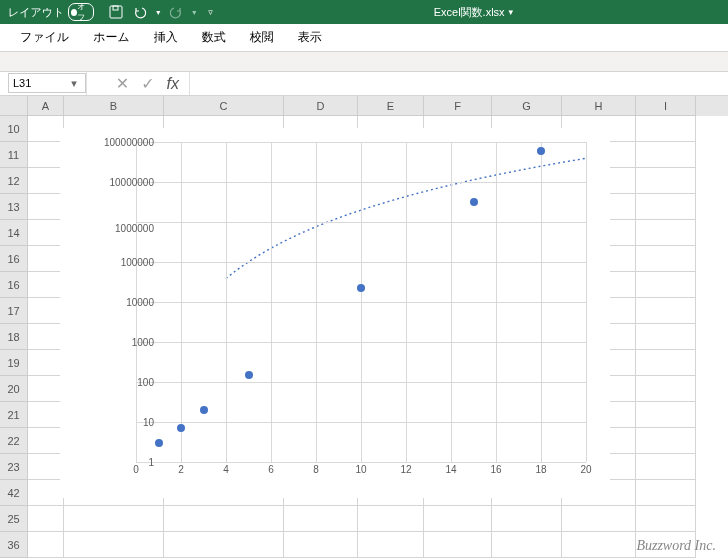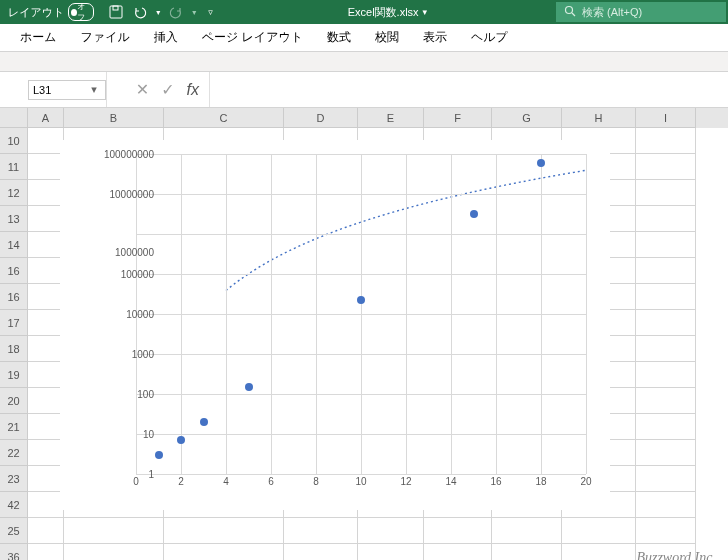--- a/index.html
+++ b/index.html
@@ -8,21 +8,21 @@
   .autosave { display: flex; align-items: center; gap: 4px; padding: 0 8px; }
   .toggle { width: 26px; height: 13px; border: 1px solid #fff; border-radius: 7px; display: inline-flex; align-items: center; justify-content: flex-end; padding: 8px 2px; font-size: 8px; }
   .toggle::before { content: ""; width: 7px; height: 7px; background: #fff; border-radius: 50%; margin-right: auto; }
   .qat { display: flex; align-items: center; gap: 8px; padding: 0 6px; }
   .qat-icon { width: 16px; height: 16px; display: inline-flex; align-items: center; justify-content: center; }
   .title-center { flex: 1; text-align: center; display: flex; align-items: center; justify-content: center; gap: 4px; }
   .searchbox { width: 170px; height: 20px; background: #439e73; display: flex; align-items: center; gap: 6px; padding: 0 8px; margin-right: 2px; color: #d7ede1; }
   .ribbon-tabs { height: 28px; display: flex; align-items: center; gap: 0; font-size: 12px; border-bottom: 1px solid #d4d4d4; padding-left: 8px; }
   .ribbon-tab { padding: 0 12px; height: 100%; display: flex; align-items: center; cursor: pointer; }
   .spacer-bar { height: 20px; background: #f3f2f1; border-bottom: 1px solid #d4d4d4; }
-  .fx-bar { height: 36px; display: flex; align-items: center; border-bottom: 1px solid #d4d4d4; background: #fff; padding-left: 20px; }
+  .fx-bar { height: 24px; display: flex; align-items: flex-end; border-bottom: 1px solid #d4d4d4; background: #fff; }
   .namebox { width: 78px; height: 20px; margin: 2px 0 2px 8px; border: 1px solid #ccc; display: flex; align-items: center; padding: 0 4px; font-size: 11px; background: #fff; }
   .namebox-dd { width: 14px; text-align: center; color: #666; }
   .fx-btns { width: 104px; border-left: 1px solid #e0e0e0; border-right: 1px solid #e0e0e0; height: 100%; display: flex; align-items: center; justify-content: flex-end; gap: 12px; padding: 0 10px; color: #a0a0a0; }
   .fx-input { flex: 1; height: 20px; border: none; padding: 0 6px; font-size: 11px; }
   .sheet-area { position: relative; height: calc(560px - 24px - 28px - 20px - 24px); background: #fff; }
   .corner { position: absolute; left: 0; top: 0; width: 28px; height: 20px; background: #e6e6e6; border-right: 1px solid #ccc; border-bottom: 1px solid #ccc; }
   .col-headers { position: absolute; left: 28px; top: 0; right: 0; height: 20px; display: flex; background: #e6e6e6; }
   .col-h { border-right: 1px solid #ccc; border-bottom: 1px solid #ccc; text-align: center; font-size: 11px; color: #555; line-height: 20px; }
   .row-headers { position: absolute; left: 0; top: 20px; width: 28px; background: #e6e6e6; }
   .row-h { height: 26px; border-right: 1px solid #ccc; border-bottom: 1px solid #ccc; text-align: center; font-size: 11px; color: #555; line-height: 26px; }
@@ -69,38 +69,29 @@
           <path d="M11 3 L11 6 L8 6" fill="none" stroke="#fff" stroke-width="1.2"></path>
         </svg>
       </span>
     <span style="color:#9bc8b0;font-size:8px">▾</span>
     <span style="color:#fff;font-size:9px;margin-left:4px">▿</span>
   </div>
   <div class="title-center">
     <span>Excel関数.xlsx</span>
     <span style="font-size:9px">▾</span>
   </div>
-  <div class="searchbox">
-    <span><svg width="12" height="12" viewBox="0 0 12 12">
-          <circle cx="5" cy="5" r="3.5" fill="none" stroke="#d7ede1" stroke-width="1.2"></circle>
-          <line x1="8" y1="8" x2="11" y2="11" stroke="#d7ede1" stroke-width="1.2"></line>
-        </svg></span>
-    <span style="font-size:11px">検索 (Alt+Q)</span>
-  </div>
 </div>
 
 <div class="ribbon-tabs">
+  <div class="ribbon-tab">ファイル</div>
   <div class="ribbon-tab">ホーム</div>
-  <div class="ribbon-tab">ファイル</div>
   <div class="ribbon-tab">挿入</div>
-  <div class="ribbon-tab">ページ レイアウト</div>
   <div class="ribbon-tab">数式</div>
   <div class="ribbon-tab">校閲</div>
   <div class="ribbon-tab">表示</div>
-  <div class="ribbon-tab">ヘルプ</div>
 </div>
 
 <div class="spacer-bar"></div>
 
 <div class="fx-bar">
   <div class="namebox">
     <span style="flex:1">L31</span>
     <span class="namebox-dd">▾</span>
   </div>
   <div class="fx-btns">
@@ -366,21 +357,21 @@
         <div class="pt" style="left: 337.5px; top: 59.794px;"></div>
         <div class="pt" style="left: 405px; top: 8.87395px;"></div>
       </div>
     <div id="yticks">
         <div class="ytick" style="top: 334px;">1</div>
         <div class="ytick" style="top: 294px;">10</div>
         <div class="ytick" style="top: 254px;">100</div>
         <div class="ytick" style="top: 214px;">1000</div>
         <div class="ytick" style="top: 174px;">10000</div>
         <div class="ytick" style="top: 134px;">100000</div>
-        <div class="ytick" style="top: 112px;">1000000</div>
+        <div class="ytick" style="top: 100px;">1000000</div>
         <div class="ytick" style="top: 54px;">10000000</div>
         <div class="ytick" style="top: 14px;">100000000</div>
       </div>
     <div id="xticks">
         <div class="xtick" style="left: 76px;">0</div>
         <div class="xtick" style="left: 121px;">2</div>
         <div class="xtick" style="left: 166px;">4</div>
         <div class="xtick" style="left: 211px;">6</div>
         <div class="xtick" style="left: 256px;">8</div>
         <div class="xtick" style="left: 301px;">10</div>

